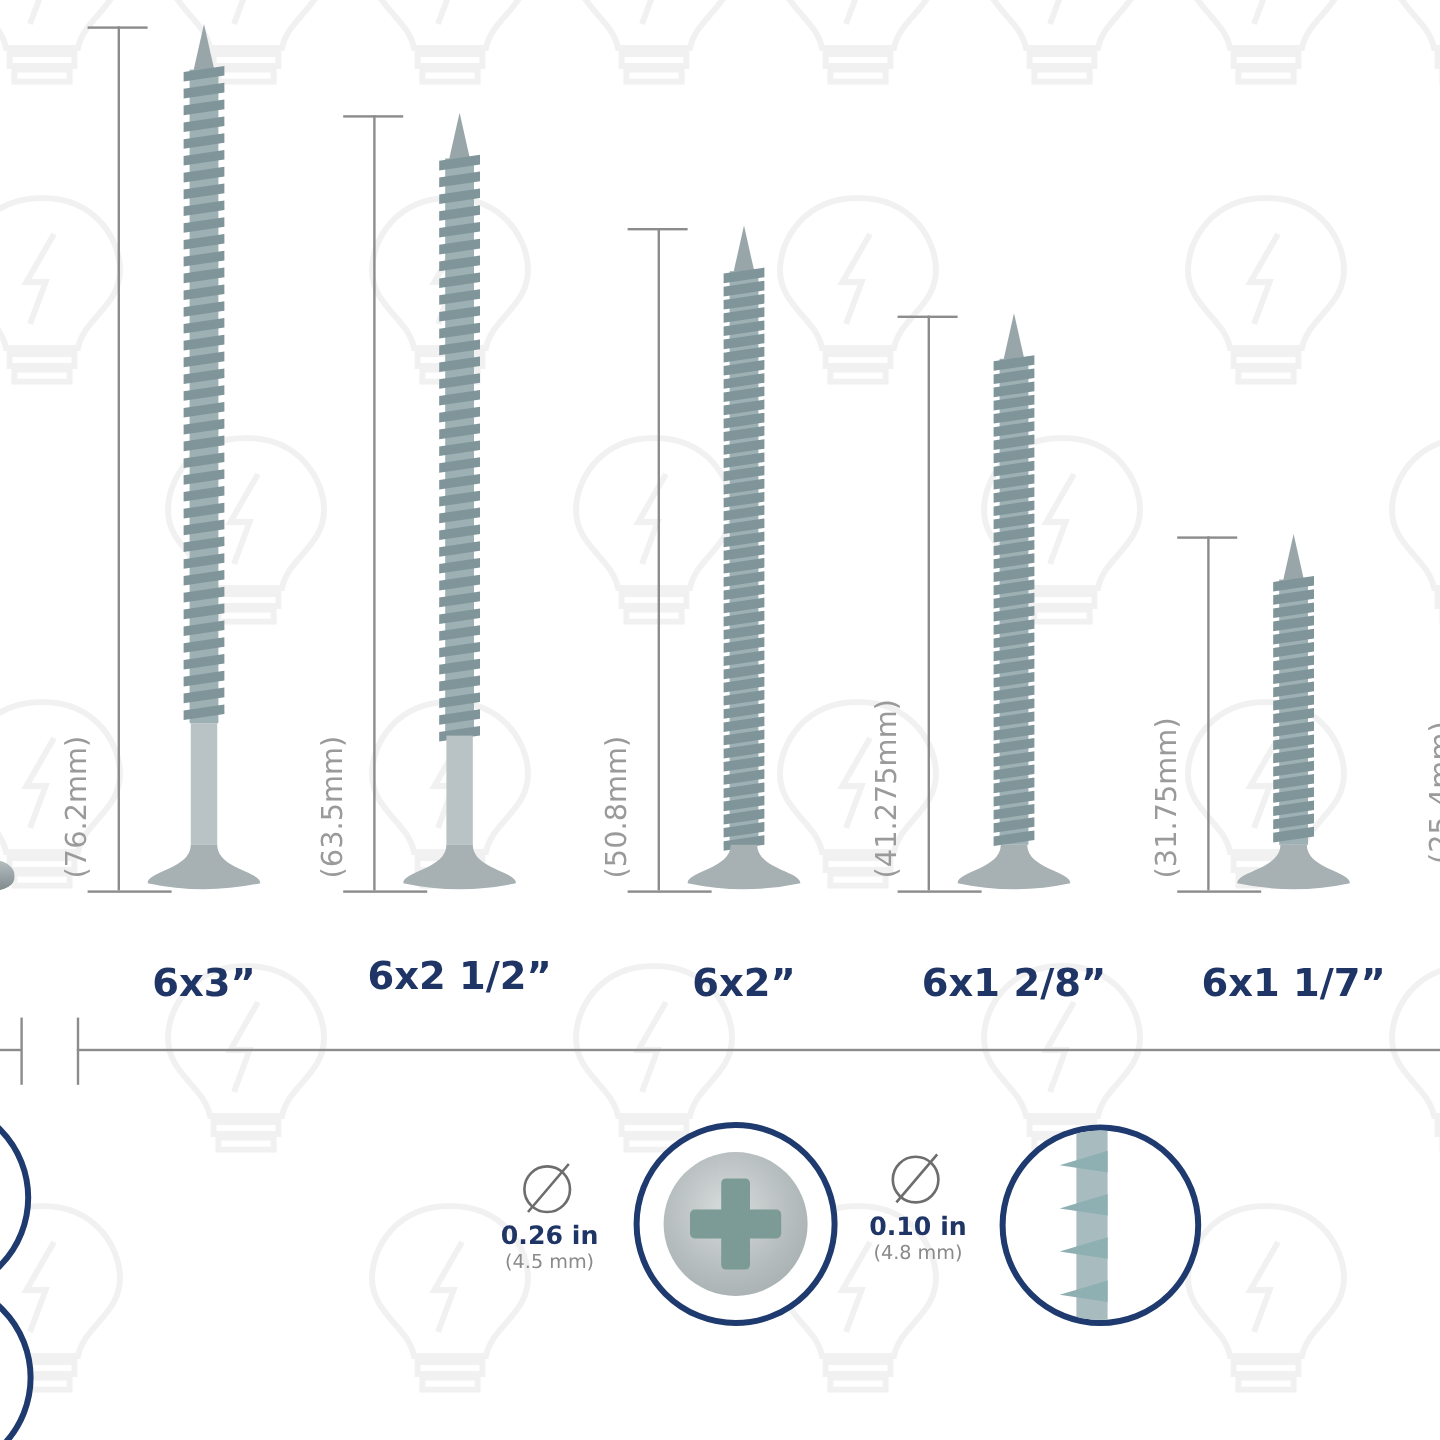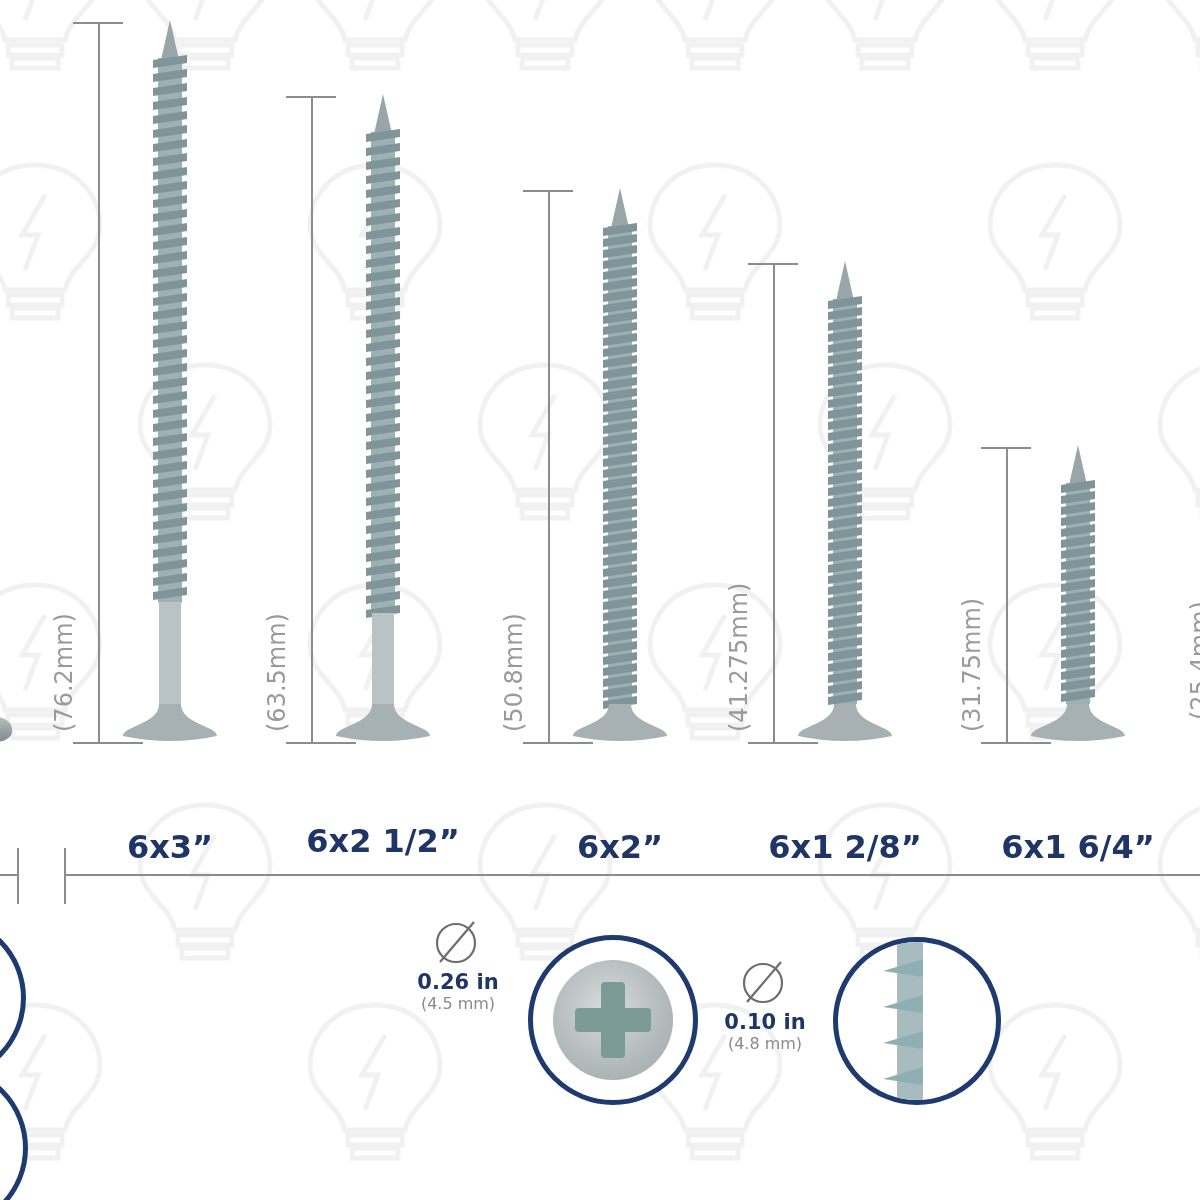--- a/index.html
+++ b/index.html
@@ -1,20 +1,20 @@
 <!DOCTYPE html>
 <html><head>
 <meta charset="utf-8">
 <style>
   html, body { margin:0; padding:0; background:#ffffff; }
   body { width:1200px; height:1200px; position:relative; overflow:hidden; font-family:"DejaVu Sans", sans-serif; }
   .wm { position:absolute; width:150px; height:170px; opacity:0.05; }
   .dim-line { position:absolute; background:#8c8c8c; }
   .dim-label { position:absolute; color:#9a9a9a; font-size:24px; transform-origin:left top; transform:rotate(-90deg); white-space:nowrap; font-family:"DejaVu Sans", sans-serif; }
-  .size-label { position:absolute; color:#1f3566; font-size:32px; font-weight:bold; white-space:nowrap; text-align:center; font-family:"DejaVu Sans", sans-serif;margin-top:28px; }
+  .size-label { position:absolute; color:#1f3566; font-size:32px; font-weight:bold; white-space:nowrap; text-align:center; font-family:"DejaVu Sans", sans-serif; }
   .screw { position:absolute; }
   .rule { position:absolute; background:#8c8c8c; }
   .circle { position:absolute; border:5px solid #1e3a6e; border-radius:50%; box-sizing:border-box; background:#fff; overflow:hidden; }
   .spec { position:absolute; text-align:center; }
   .spec .val { color:#1f3566; font-size:21px; font-weight:bold; display:block; }
   .spec .sub { color:#8a8a8a; font-size:16px; display:block; }
 </style>
 </head>
 <body>
 
@@ -424,34 +424,34 @@
         <polygon points="8,194 42,189 42,197 8,202" fill="#7f9599"></polygon>
         <polygon points="8,205 42,200 42,208 8,213" fill="#7f9599"></polygon>
         <polygon points="8,216 42,211 42,219 8,224" fill="#7f9599"></polygon>
         <polygon points="8,227 42,222 42,230 8,235" fill="#7f9599"></polygon>
         <polygon points="8,238 42,233 42,241 8,246" fill="#7f9599"></polygon>
         <polygon points="8,249 42,244 42,252 8,257" fill="#7f9599"></polygon>
 
       <path d="M14 259 C14 279 -22 281 -22 291 Q25 301 72 291 C72 281 36 279 36 259 Z" fill="#a7b0b3"></path>
     </g>
     </svg>
-    <div class="size-label" style="left:968px;top:800px;width:220px;">6x1 6/4”</div>
+    <div class="size-label" style="left:968px;top:800px;width:220px;">6x1 1/7”</div>
   </div>
 
 <div class="dim-label" style="left:1186px;top:720px;">(25.4mm)</div>
 
 <div class="rule" style="left:0;top:874px;width:18px;height:2px;"></div>
 <div class="rule" style="left:17px;top:848px;width:2px;height:56px;"></div>
 <div class="rule" style="left:64px;top:848px;width:2px;height:56px;"></div>
 <div class="rule" style="left:64px;top:874px;width:1136px;height:2px;"></div>
 
 <div class="circle" style="left:-140px;top:915px;width:166px;height:166px;"></div>
 <div class="circle" style="left:-138px;top:1065px;width:166px;height:166px;background:radial-gradient(circle at 30% 50%,#9aa1a4 0,#c9ced0 45%,#fff 60%);"></div>
 
-<div class="spec" style="left:398px;top:918px;width:120px;">
+<div class="spec" style="left:398px;top:966px;width:120px;">
   <svg width="52" height="48" viewBox="0 0 52 48">
       <circle cx="24" cy="25" r="19" fill="none" stroke="#6d6d6d" stroke-width="2.2"></circle>
       <line x1="8" y1="44" x2="42" y2="4" stroke="#6d6d6d" stroke-width="2.2"></line>
     </svg>
   <span class="val">0.26 in</span>
   <span class="sub">(4.5 mm)</span>
 </div>
 <div class="circle" style="left:528px;top:935px;width:170px;height:170px;">
   <div style="position:absolute;left:20px;top:20px;width:120px;height:120px;border-radius:50%;background:radial-gradient(circle at 45% 40%,#d8dcdc 0,#b5bcbd 55%,#9ea6a8 100%);">
     <div style="position:absolute;left:48px;top:22px;width:24px;height:76px;background:#7c9a96;border-radius:4px;"></div>

